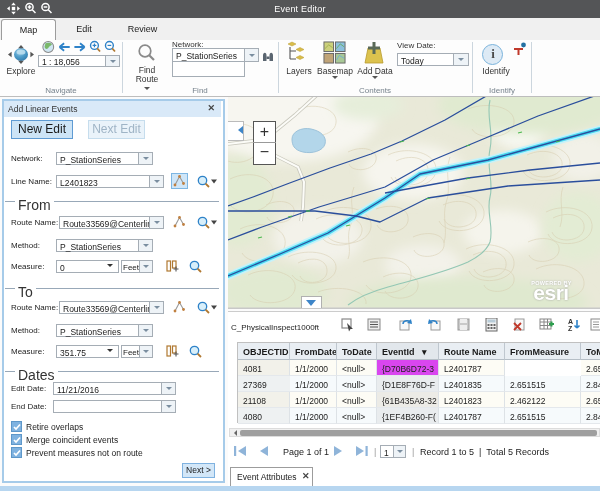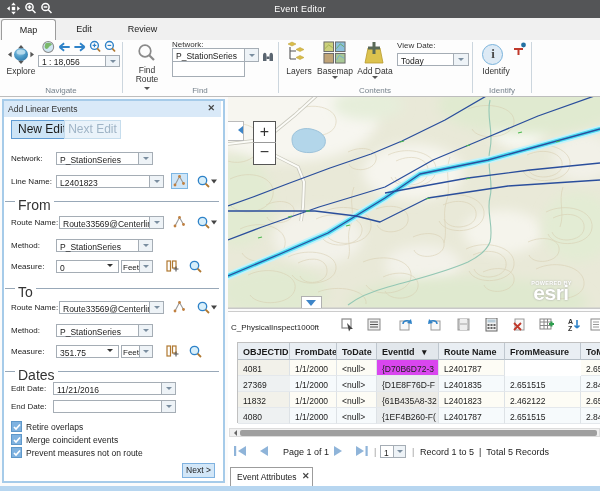--- a/index.html
+++ b/index.html
@@ -20,21 +20,21 @@
 .combo{background:#fff;border:1px solid #a5adb5;box-sizing:border-box;}
 .combo .txt{position:absolute;left:3px;top:1.5px;font-size:8.5px;color:#1a1a1a;white-space:nowrap;overflow:hidden;}
 .dd{background:#eef3f7;border:1px solid #a5adb5;box-sizing:border-box;}
 .dd:after{content:"";position:absolute;left:50%;top:50%;margin:-1.5px 0 0 -3px;border:3px solid transparent;border-top-color:#7a8ea0;}
 #panel{left:2px;top:99px;width:219px;height:380px;border:2px solid #a6cbe9;background:#fff;}
 #panelhdr{left:4px;top:101px;width:217px;height:16px;background:#d9e9f8;}
 #panelhdr span{position:absolute;left:4px;top:3px;font-size:8.5px;color:#333;}
 #panelhdr .x{left:auto;right:6px;top:2px;color:#444;font-size:9px;font-weight:bold;}
 .btn{box-sizing:border-box;text-align:center;font-size:12px;}
 #btn-new{left:11px;top:120px;width:62px;height:19px;background:#cde4f6;border:1px solid #5f9bd3;color:#1a1a1a;line-height:17px;}
-#btn-next{left:64px;top:120px;width:57px;height:19px;background:#eaf3fa;border:1px solid #c6dded;color:#9fb4c6;line-height:17px;}
+#btn-next{left:88px;top:120px;width:57px;height:19px;background:#eaf3fa;border:1px solid #c6dded;color:#9fb4c6;line-height:17px;}
 .sep-line{height:1px;background:#98a8b8;}
 .sep-txt{font-size:14px;color:#333;background:#fff;}
 .cbox{width:11px;height:11px;background:#7fb2e0;border:1px solid #5e97c9;box-sizing:border-box;}
 .cbox svg{position:absolute;left:0;top:0;}
 .cblabel{font-size:8.5px;color:#222;}
 #btn-nextstep{left:182px;top:463px;width:33px;height:15px;background:#d3e7f8;border:1px solid #7fb2e0;color:#1a1a1a;line-height:13px;font-size:8.5px;}
 #tablepanel{left:228px;top:312px;width:372px;height:174px;background:#fff;}
 .th{position:absolute;top:0;height:17px;box-sizing:border-box;background:#e9eef3;border-right:1px solid #bfc7cf;border-bottom:1px solid #b5bec6;font-size:9px;font-weight:bold;color:#1a1a1a;padding:4px 0 0 5px;overflow:hidden;white-space:nowrap;}
 .td{position:absolute;height:16px;box-sizing:border-box;border-right:1px solid #dde2e6;border-bottom:1px solid #e4e8ec;font-size:8.5px;color:#222;padding:4px 0 0 5px;overflow:hidden;white-space:nowrap;}
 #bluestrip{left:0;top:486px;width:600px;height:5px;background:#b7d6f0;}
@@ -504,21 +504,21 @@
 <div class="ab td" style="left:377px;top:360px;width:62px;background:#d946ef;">{D70B6D72-3</div>
 <div class="ab td" style="left:439px;top:360px;width:66px;background:#fdfcf5;">L2401787</div>
 <div class="ab td" style="left:581px;top:360px;width:60px;background:#fdfcf5;border-right:none;">2.6515</div>
 <div class="ab td" style="left:238px;top:376px;width:56px;background:#eef1f2;">27369</div>
 <div class="ab td" style="left:290px;top:376px;width:47px;background:#f6fafc;">1/1/2000</div>
 <div class="ab td" style="left:337px;top:376px;width:40px;background:#f6fafc;">&lt;null&gt;</div>
 <div class="ab td" style="left:377px;top:376px;width:62px;background:#e9ecee;">{D1E8F76D-F</div>
 <div class="ab td" style="left:439px;top:376px;width:66px;background:#f6fafc;">L2401835</div>
 <div class="ab td" style="left:505px;top:376px;width:76px;background:#f6fafc;">2.651515</div>
 <div class="ab td" style="left:581px;top:376px;width:60px;background:#f6fafc;border-right:none;">2.8409</div>
-<div class="ab td" style="left:238px;top:392px;width:52px;background:#f2f1ea;">11832</div>
+<div class="ab td" style="left:238px;top:392px;width:52px;background:#f2f1ea;">21108</div>
 <div class="ab td" style="left:290px;top:392px;width:47px;background:#fdfcf5;">1/1/2000</div>
 <div class="ab td" style="left:337px;top:392px;width:40px;background:#fdfcf5;">&lt;null&gt;</div>
 <div class="ab td" style="left:377px;top:392px;width:62px;background:#ecebe6;">{61B435A8-32</div>
 <div class="ab td" style="left:439px;top:392px;width:66px;background:#fdfcf5;">L2401823</div>
 <div class="ab td" style="left:505px;top:392px;width:76px;background:#fdfcf5;">2.462122</div>
 <div class="ab td" style="left:581px;top:392px;width:60px;background:#fdfcf5;border-right:none;">2.6515</div>
 <div class="ab td" style="left:238px;top:408px;width:52px;background:#eef1f2;">4080</div>
 <div class="ab td" style="left:290px;top:408px;width:47px;background:#f6fafc;">1/1/2000</div>
 <div class="ab td" style="left:337px;top:408px;width:40px;background:#f6fafc;">&lt;null&gt;</div>
 <div class="ab td" style="left:377px;top:408px;width:62px;background:#e9ecee;">{1EF4B260-F(</div>

